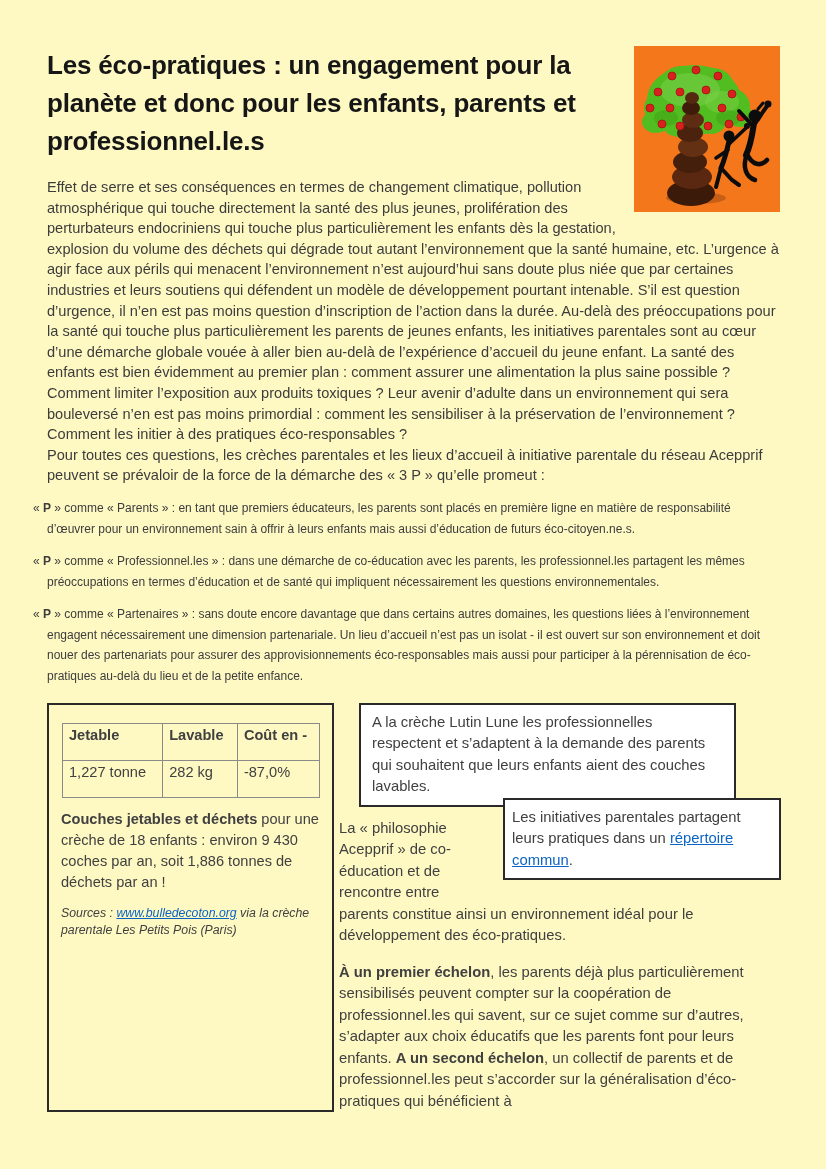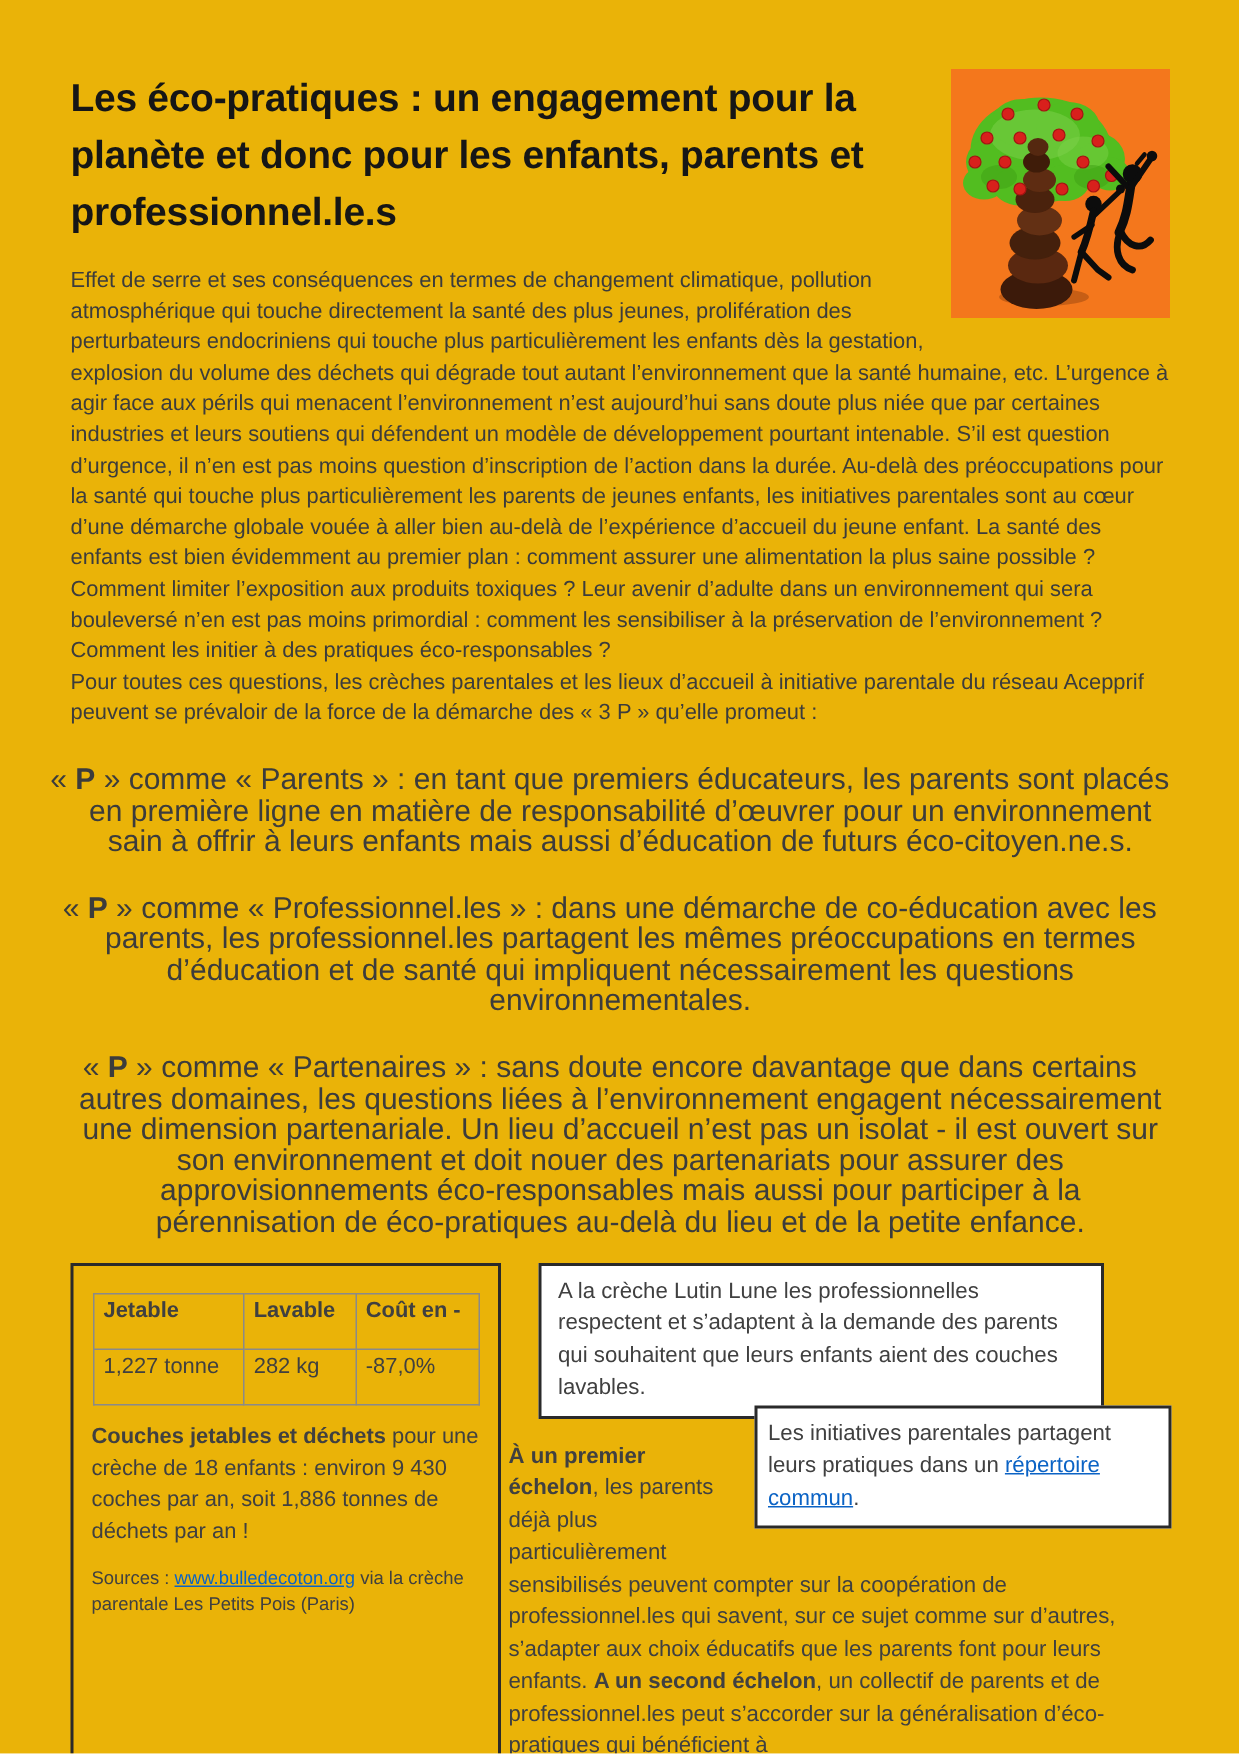--- a/index.html
+++ b/index.html
@@ -1,49 +1,49 @@
 <!DOCTYPE html>
 <html lang="fr"><head>
 <meta charset="utf-8">
 <style>
   html,body { margin:0; padding:0; background:#ffffff; }
   .page {
     width:826px; height:1169px; box-sizing:border-box;
     padding:46px 46px 0 47px;
     font-family:"Liberation Sans", sans-serif;
-    color:#3c3c3c; background:#eab308; overflow:hidden;
+    color:#3c3c3c; background:#fef9c3; overflow:hidden;
     position:relative;
   }
   h1.doc-title {
     font-size:26px; line-height:38px; font-weight:bold;
     color:#161616; margin:0 0 17px 0; letter-spacing:-0.2px;
   }
   .illustration {
     float:right; width:146px; height:166px;
     margin:0 0 14px 16px; display:block;
   }
   p.body { font-size:14.6px; line-height:20.6px; margin:0; }
   .para2 { margin-top:33px; }
   .bullets { margin-top:0; }
-  .bullets p { margin:24px 0 0 0; text-indent:-14px; font-size:20px; line-height:20.6px;text-align:center; }
+  .bullets p { margin:12px 0 0 0; text-indent:-14px; font-size:12px; line-height:20.6px; }
   .b { font-weight:bold; }
   .mid { display:flex; margin-top:16px; clear:both; }
   .diaper-box {
     width:287px; flex:0 0 287px; box-sizing:border-box;
     border:2px solid #2a2a2a; padding:9px 12px 10px 12px;
     font-size:14.6px; line-height:21px; color:#404040;
   }
   .diaper-box table { border-collapse:collapse; margin:9px 0 11px 1px; }
   .diaper-box th, .diaper-box td {
     border:1px solid #8a8a8a; font-size:14.6px; color:#404040;
     padding:1px 8px 14px 6px; text-align:left; font-family:"Liberation Sans",sans-serif;
   }
   .diaper-box th { font-weight:bold; }
   .col-jetable { width:100px; } .col-lavable { width:62px; } .col-cout { width:76px; }
-  .sources { font-size:12.3px; line-height:17px; margin-top:12px; color:#404040; }
+  .sources { font-size:12.3px; line-height:17px; margin-top:12px; color:#404040;font-style:italic; }
   a.link { color:#0b63c5; text-decoration:underline; }
   .right-col { flex:1; margin-left:5px; font-size:14.8px; line-height:21.5px; color:#404040; }
   .lutin-box {
     border:2px solid #2a2a2a; padding:7px 11px; box-sizing:border-box;
     margin:0 44px 0 20px; background:#fff;
   }
   .repertoire-box {
     float:right; width:278px; box-sizing:border-box;
     border:2px solid #2a2a2a; padding:7px 7px;
     margin:-9px -1px 8px 14px; background:#fff; position:relative; z-index:2;
@@ -168,18 +168,19 @@
     <div class="right-col">
 
       <div class="lutin-box">
         <span>A la crèche Lutin Lune les professionnelles respectent et s’adaptent à la demande des parents qui souhaitent que leurs enfants aient des couches lavables.</span>
       </div>
 
       <div class="repertoire-box">
         <span>Les initiatives parentales partagent leurs pratiques dans un </span><a class="link" href="#">répertoire commun</a><span>.</span>
       </div>
 
+      <p class="philosophy">La « philosophie Acepprif » de co-éducation et de rencontre entre parents constitue ainsi un environnement idéal pour le développement des éco-pratiques.</p>
 
       <p class="echelon"><span class="b">À un premier échelon</span><span>, les parents déjà plus particulièrement sensibilisés peuvent compter sur la coopération de professionnel.les qui savent, sur ce sujet comme sur d’autres, s’adapter aux choix éducatifs que les parents font pour leurs enfants. </span><span class="b">A un second échelon</span><span>, un collectif de parents et de professionnel.les peut s’accorder sur la généralisation d’éco-pratiques qui bénéficient à</span></p>
     </div>
   </div>
 
 </div>
 
 </body></html>

